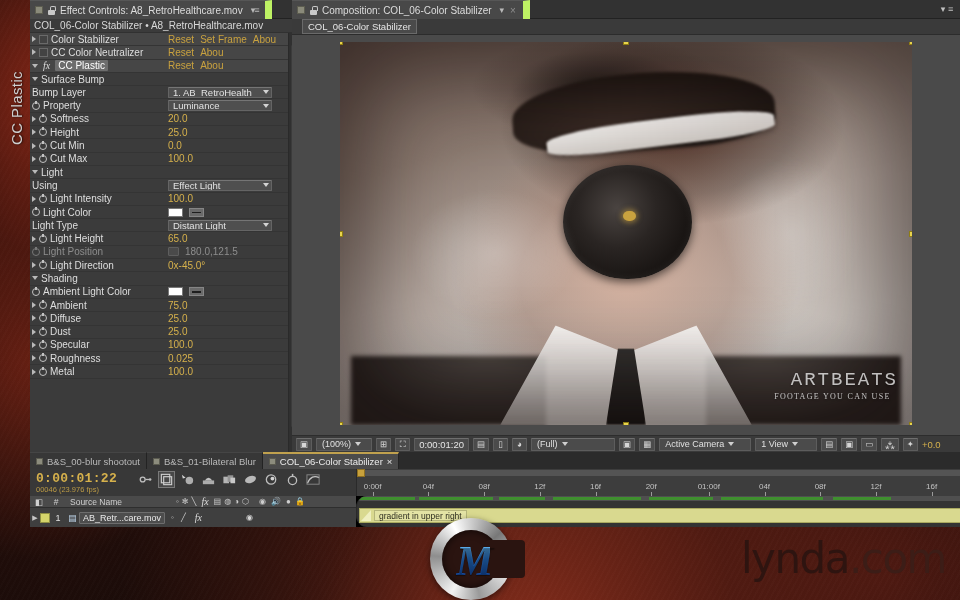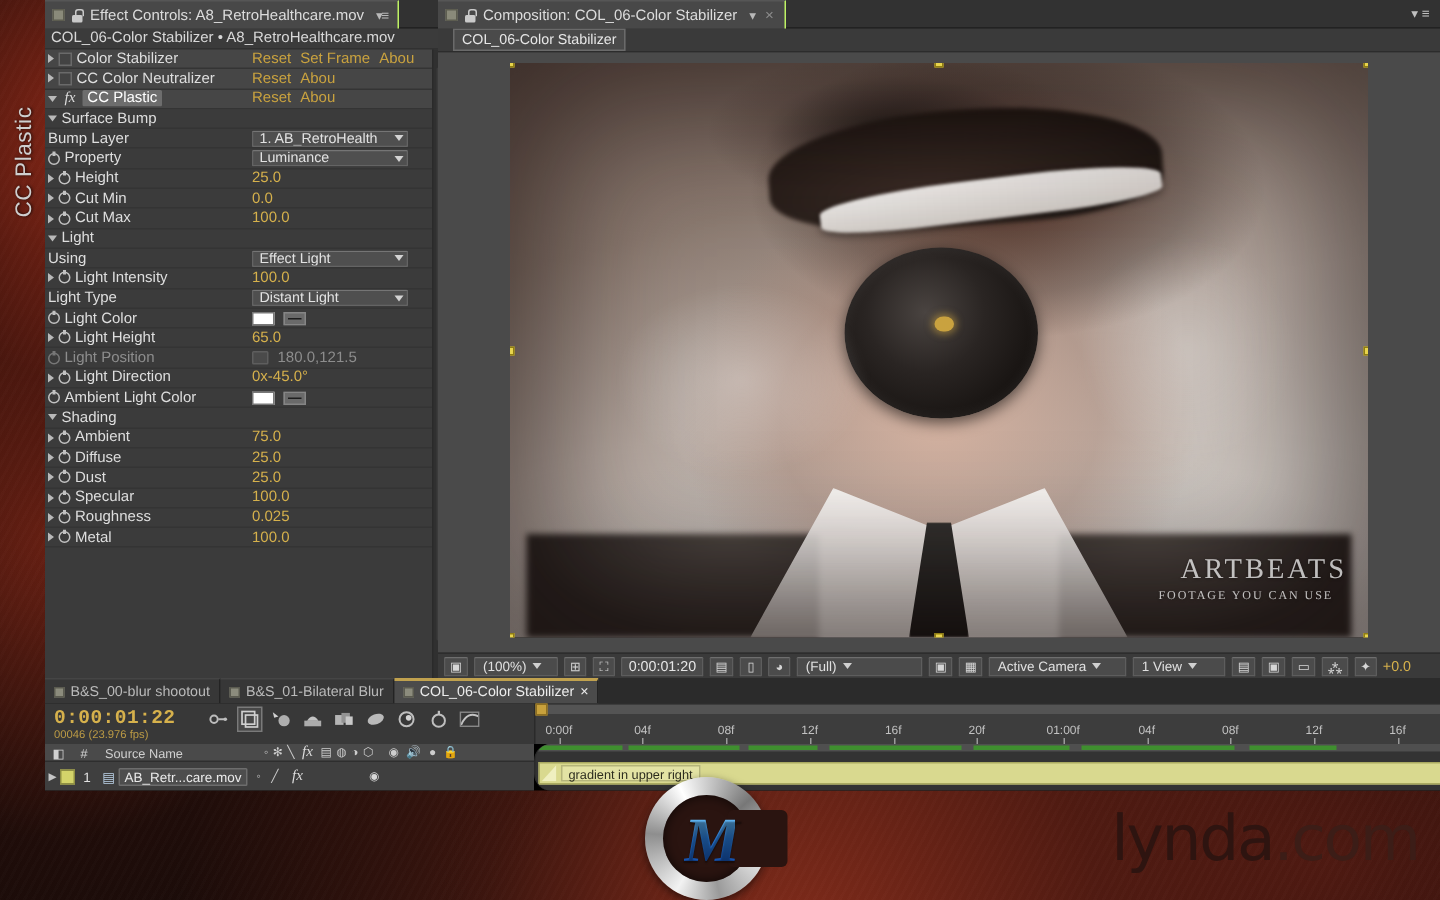--- a/index.html
+++ b/index.html
@@ -41,21 +41,21 @@
     text-shadow: 0 1px 2px rgba(0,0,0,.8);
     white-space: nowrap;
   }
 
   
   .panel { position: absolute; background: #3a3a3a; }
   .tab {
     display: flex; align-items: center; gap: 4px;
     padding: 0 7px 0 5px;
     background: #484848;
-    border-right: 1px solid #bef264;
+    border-right: 7px solid #bef264;
     border-top: 1px solid #565656;
     font-size: 10px; color: #dcdcdc; white-space: nowrap;
     position: relative;
   }
   .tab .sq { width: 8px; height: 8px; background: #8a8a7a; border:1px solid #5d5d50; }
   .tab .lock {
     width: 9px; height: 9px; position: relative; display:inline-block;
   }
   .tab .lock:before{
     content:""; position:absolute; left:1px; bottom:0; width:7px; height:5px;
@@ -215,21 +215,21 @@
   .shoulderL{position:absolute;left:2%;top:82%;width:34%;height:18%;background:radial-gradient(ellipse at 70% 0%,#4a433f 0%,#2a2523 70%);filter:blur(2px);}
   .shoulderR{position:absolute;right:2%;top:82%;width:34%;height:18%;background:radial-gradient(ellipse at 30% 0%,#4a433f 0%,#2a2523 70%);filter:blur(2px);}
   .glossA{position:absolute;left:12%;top:38%;width:30%;height:34%;background:radial-gradient(ellipse at 50% 50%, rgba(255,255,255,.30),rgba(255,255,255,0) 70%);filter:blur(3px);}
   .glossB{position:absolute;right:8%;top:30%;width:26%;height:40%;background:radial-gradient(ellipse at 50% 50%, rgba(255,255,255,.22),rgba(255,255,255,0) 70%);filter:blur(3px);}
 
   .artbeats {
     position:absolute; right:14px; bottom:24px; text-align:center;
     color:rgba(255,255,255,.72); text-shadow:0 1px 2px rgba(0,0,0,.35);
     pointer-events:none;
   }
-  .artbeats .a1 { font-size:19px; letter-spacing:2px; font-family:Liberation Serif, serif;margin-left:24px; }
+  .artbeats .a1 { font-size:19px; letter-spacing:2px; font-family:Liberation Mono, monospace;margin-left:24px; }
   .artbeats .a2 { font-size:8px; letter-spacing:1.3px; font-family:"Liberation Serif", serif; margin-top:1px;}
 
   .handle { position:absolute; width:6px; height:6px; background:#e8d44d; border:1px solid #8f7d14; }
   .hs-tl{left:-3px;top:-3px;} .hs-tr{right:-3px;top:-3px;}
   .hs-bl{left:-3px;bottom:-3px;} .hs-br{right:-3px;bottom:-3px;}
   .hs-ml{left:-3px;top:50%;margin-top:-3px;} .hs-mr{right:-3px;top:50%;margin-top:-3px;}
   .hs-tm{left:50%;margin-left:-3px;top:-3px;} .hs-bm{left:50%;margin-left:-3px;bottom:-3px;}
 
   
   .comp-bar {
@@ -448,20 +448,30 @@
           <span>Property</span>
         </div>
         <div class="cell-val">
           <span class="dd" style="width:104px">
             <span>Luminance</span>
             <span class="ar"></span>
           </span>
         </div>
       </div>
 
+      <div class="row">
+        <div class="cell-name pad-l2">
+          <span class="tri"></span>
+          <span class="stop"></span>
+          <span>Softness</span>
+        </div>
+        <div class="cell-val">
+            <span class="val">20.0</span>
+          </div>
+      </div>
 
       <div class="row">
         <div class="cell-name pad-l2">
           <span class="tri"></span>
           <span class="stop"></span>
           <span>Height</span>
         </div>
         <div class="cell-val">
             <span class="val">25.0</span>
           </div>
@@ -515,42 +525,42 @@
           <span class="stop"></span>
           <span>Light Intensity</span>
         </div>
         <div class="cell-val">
             <span class="val">100.0</span>
           </div>
       </div>
 
       <div class="row">
         <div class="cell-name pad-l3">
+          <span class="stop"></span>
+          <span>Light Color</span>
+        </div>
+        <div class="cell-val">
+          <span class="swatch"></span>
+          <span class="eyedrop"></span>
+        </div>
+      </div>
+
+      <div class="row">
+        <div class="cell-name pad-l3">
             <span>Light Type</span>
           </div>
         <div class="cell-val">
           <span class="dd" style="width:104px">
             <span>Distant Light</span>
             <span class="ar"></span>
           </span>
         </div>
       </div>
 
       <div class="row">
-        <div class="cell-name pad-l3">
-          <span class="stop"></span>
-          <span>Light Color</span>
-        </div>
-        <div class="cell-val">
-          <span class="swatch"></span>
-          <span class="eyedrop"></span>
-        </div>
-      </div>
-
-      <div class="row">
         <div class="cell-name pad-l2">
           <span class="tri"></span>
           <span class="stop"></span>
           <span>Light Height</span>
         </div>
         <div class="cell-val">
             <span class="val">65.0</span>
           </div>
       </div>
 
@@ -570,36 +580,36 @@
           <span class="tri"></span>
           <span class="stop"></span>
           <span>Light Direction</span>
         </div>
         <div class="cell-val">
             <span class="val">0x-45.0°</span>
           </div>
       </div>
 
       <div class="row">
-        <div class="cell-name pad-l3">
-          <span class="stop"></span>
-          <span>Ambient Light Color</span>
-        </div>
-        <div class="cell-val">
-          <span class="swatch"></span>
-          <span class="eyedrop"></span>
-        </div>
-      </div>
-
-      <div class="row">
         <div class="cell-name pad-l1">
           <span class="tri open"></span>
           <span class="lbl-b">Shading</span>
         </div>
         <div class="cell-val"></div>
+      </div>
+
+      <div class="row">
+        <div class="cell-name pad-l3">
+          <span class="stop"></span>
+          <span>Ambient Light Color</span>
+        </div>
+        <div class="cell-val">
+          <span class="swatch"></span>
+          <span class="eyedrop"></span>
+        </div>
       </div>
 
       <div class="row">
         <div class="cell-name pad-l2">
           <span class="tri"></span>
           <span class="stop"></span>
           <span>Ambient</span>
         </div>
         <div class="cell-val">
             <span class="val">75.0</span>

